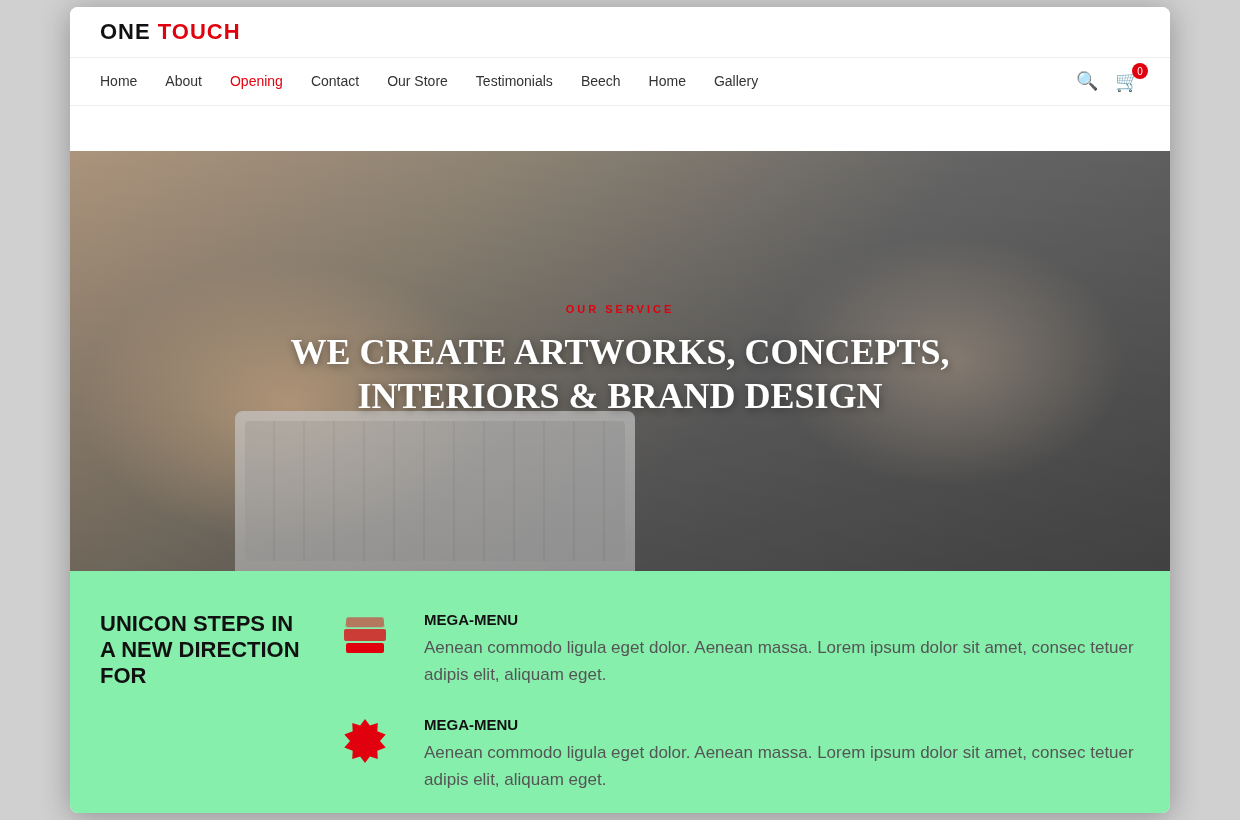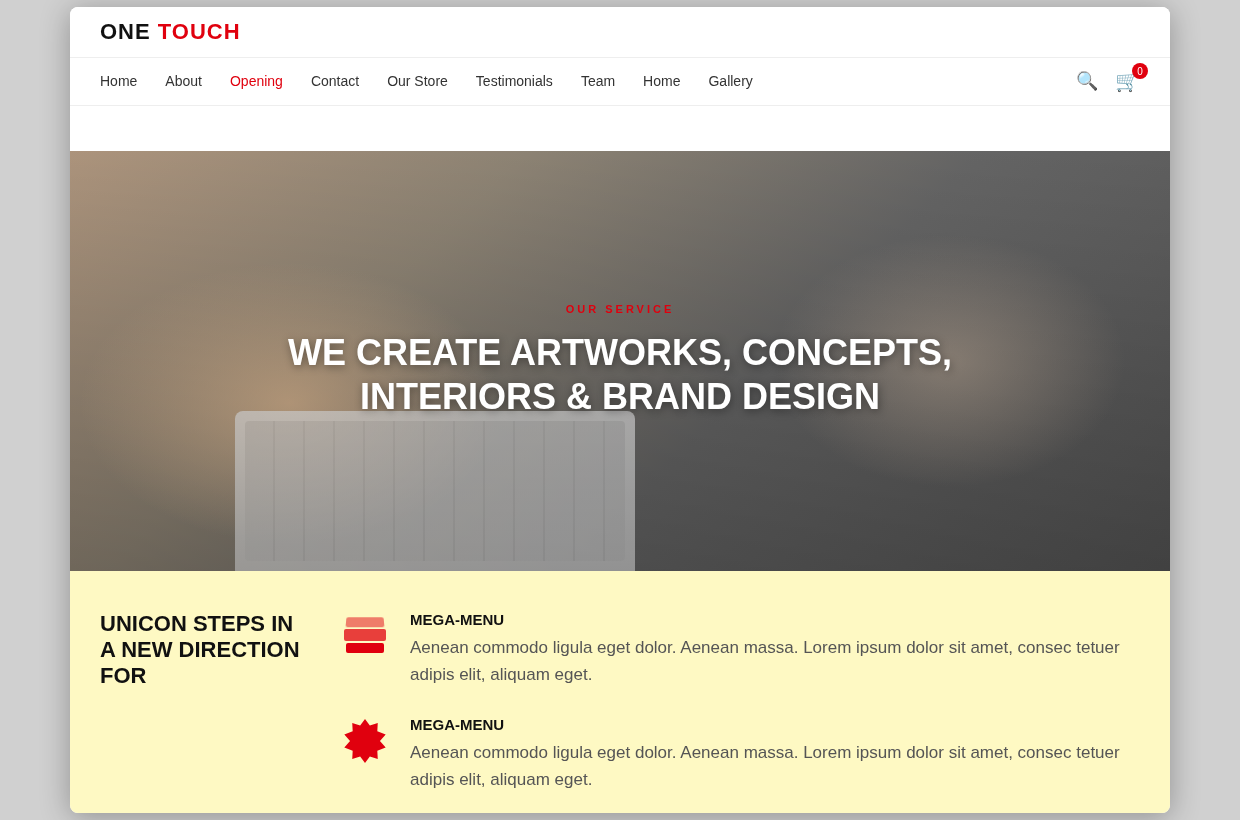--- a/index.html
+++ b/index.html
@@ -201,25 +201,26 @@
       font-weight: 600;
     }
     .hero-title {
       font-size: 36px;
       font-weight: 900;
       color: #fff;
       text-transform: uppercase;
       line-height: 1.2;
       text-shadow: 1px 2px 8px rgba(0,0,0,0.4);
       max-width: 700px;
+      font-family: Liberation Serif, serif;
     }
 
     
     .content-section {
-      background: #fef9c3;
+      background: #86efac;
       padding: 40px 30px 20px;
       display: flex;
       gap: 40px;
     }
     .left-content {
       flex: 0 0 200px;
     }
     .left-title {
       font-size: 22px;
       font-weight: 900;
@@ -228,21 +229,21 @@
       text-transform: uppercase;
     }
     .right-content {
       flex: 1;
       display: flex;
       flex-direction: column;
       gap: 28px;
     }
     .feature-item {
       display: flex;
-      gap: 20px;
+      gap: 34px;
       align-items: flex-start;
     }
     .feature-icon {
       flex: 0 0 50px;
       width: 50px;
       height: 50px;
       display: flex;
       align-items: center;
       justify-content: center;
     }
@@ -290,21 +291,21 @@
   </div>
 
   <nav class="nav-bar">
     <ul class="nav-links">
       <li><a href="#">Home</a></li>
       <li><a href="#">About</a></li>
       <li><a href="#" class="active">Opening</a></li>
       <li><a href="#">Contact</a></li>
       <li><a href="#">Our Store</a></li>
       <li><a href="#">Testimonials</a></li>
-      <li><a href="#">Team</a></li>
+      <li><a href="#">Beech</a></li>
       <li><a href="#">Home</a></li>
       <li><a href="#">Gallery</a></li>
     </ul>
     <div class="nav-actions">
       <button class="search-icon-btn">🔍</button>
       <button class="cart-btn">
         🛒
         <span class="cart-badge">0</span>
       </button>
     </div>

